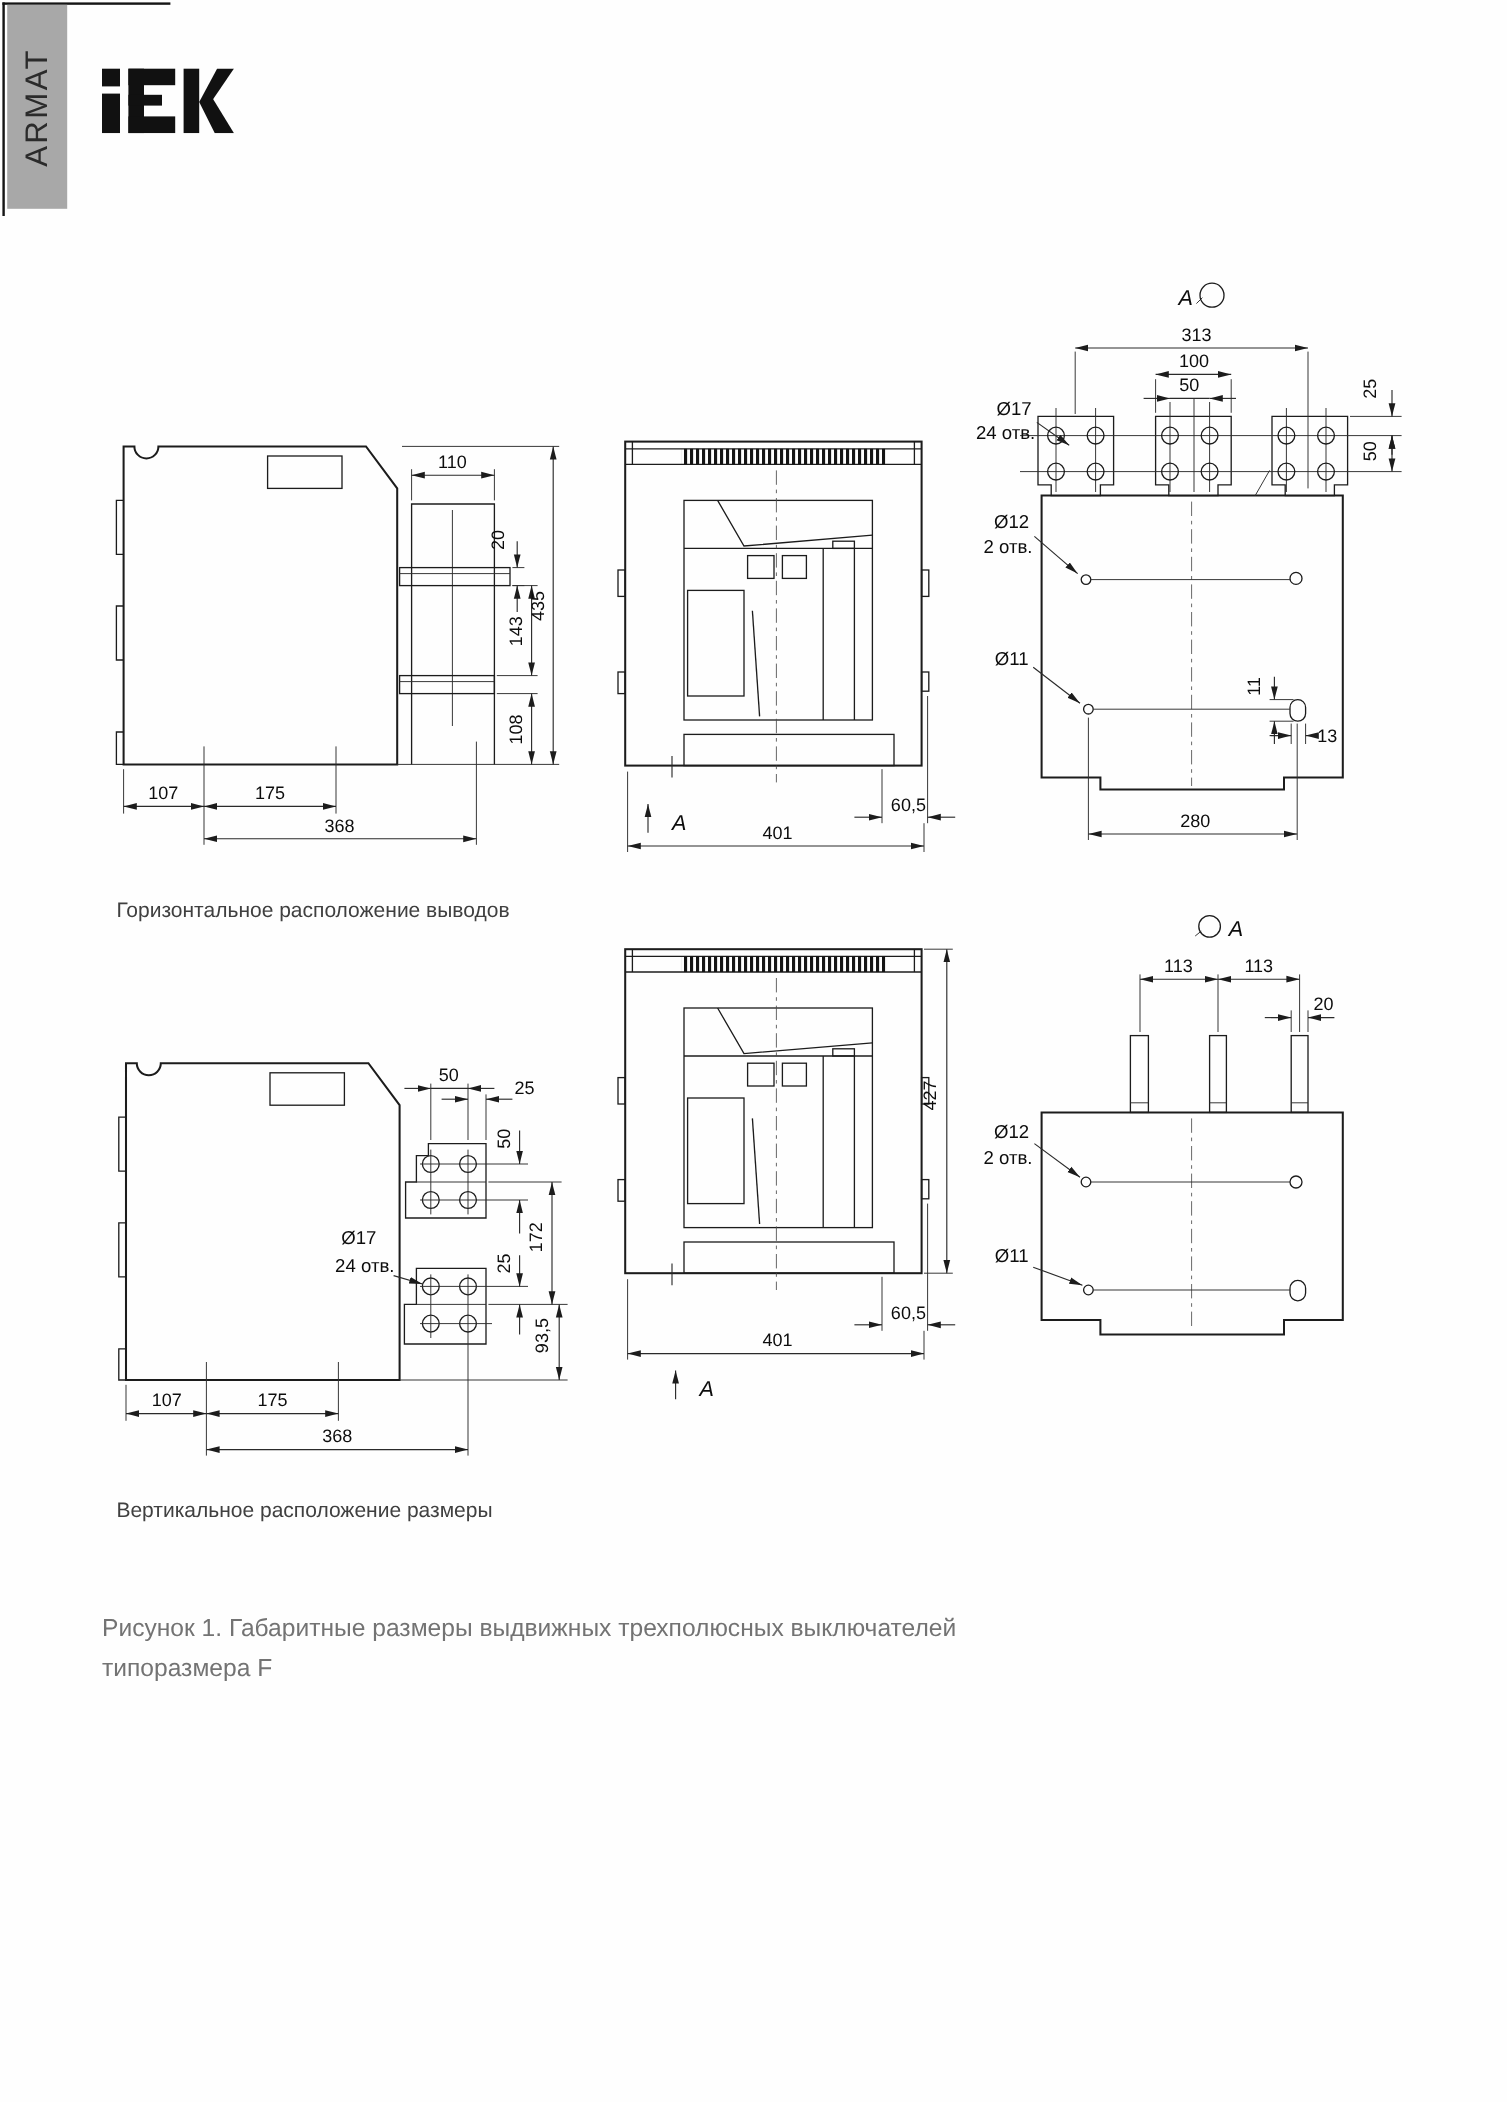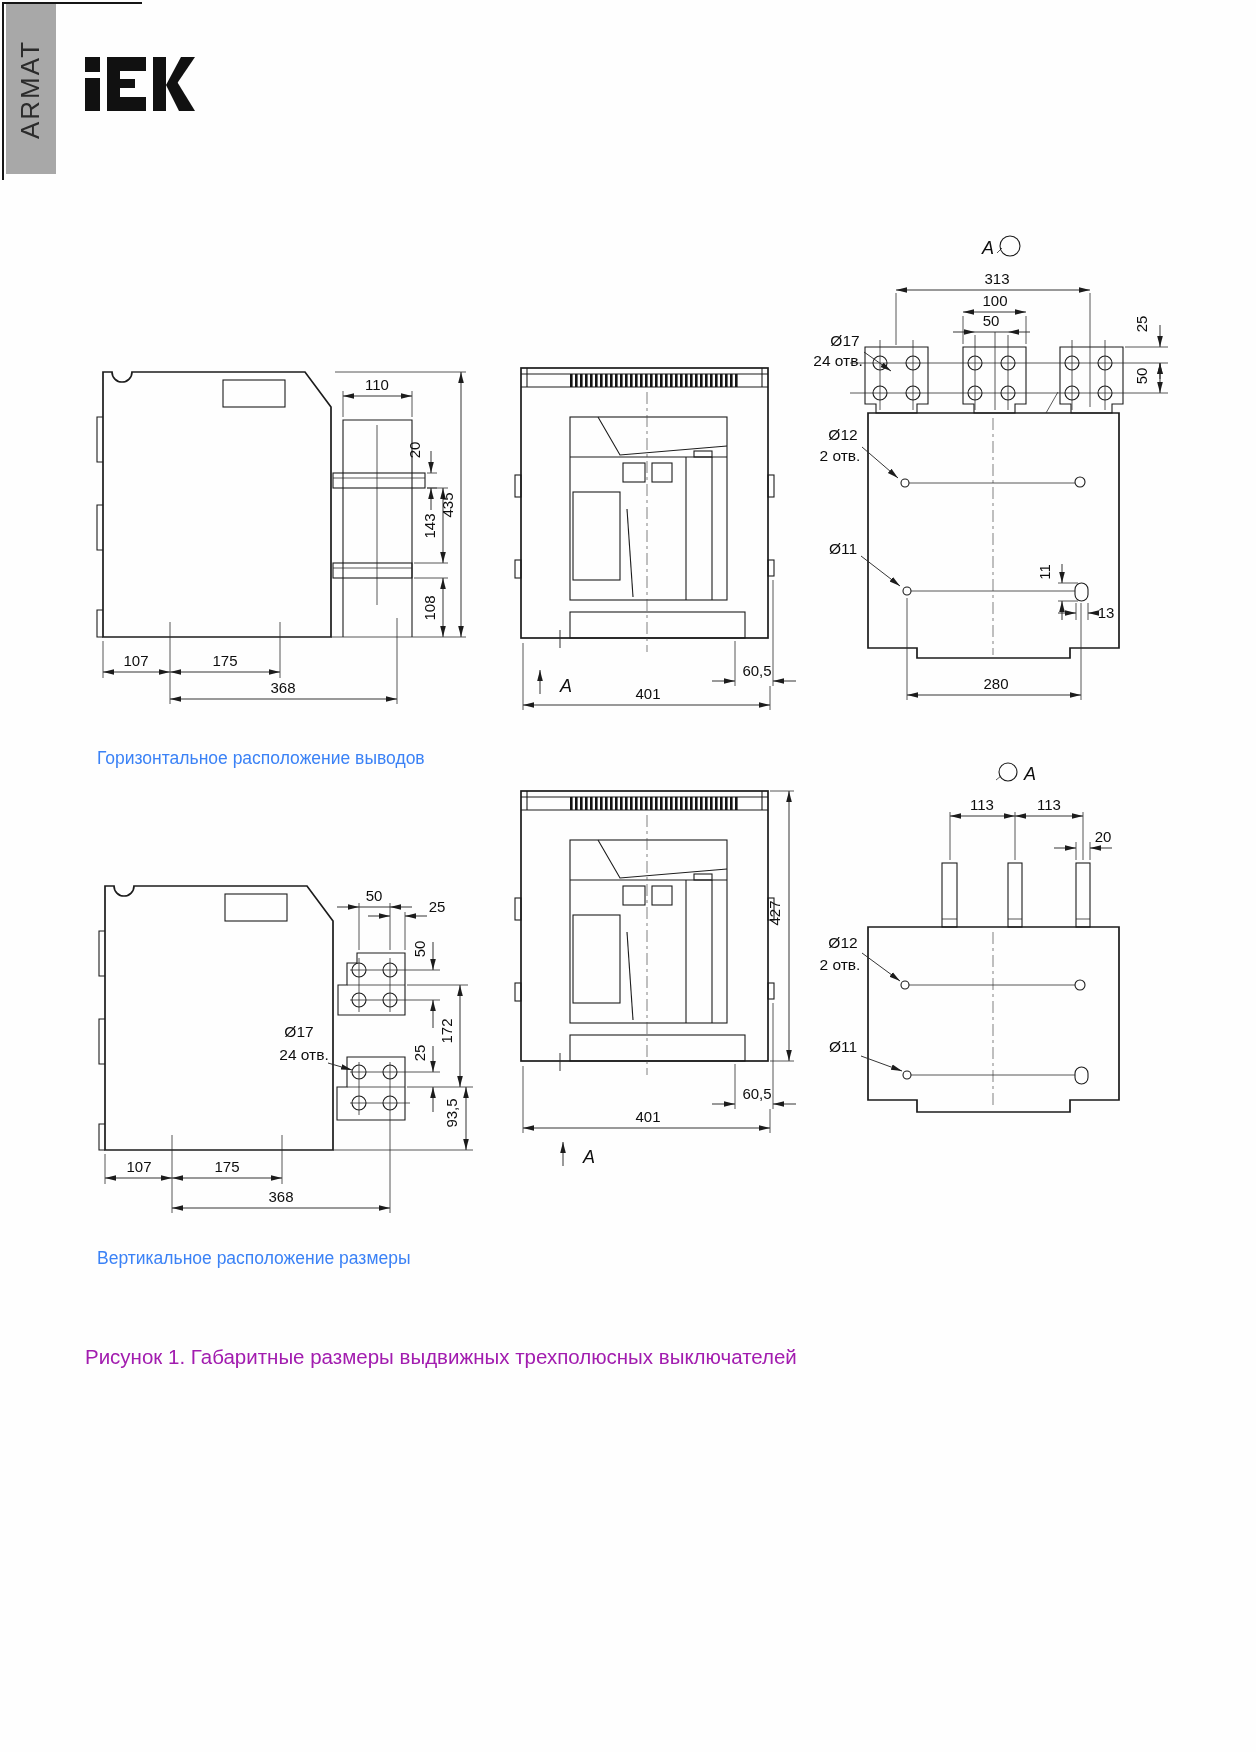--- a/index.html
+++ b/index.html
@@ -3,22 +3,22 @@
 <meta charset="utf-8">
 <style>
   html,body { margin:0; padding:0; background:#ffffff; }
   .page { position:relative; width:1256px; height:1752px; background:#fefefe; overflow:hidden;
           font-family:"Liberation Sans", sans-serif; }
   .corner-line { position:absolute; background:#151515; }
   .banner { position:absolute; left:6px; top:4px; width:50px; height:170px; background:#a8a8a8;
             display:flex; align-items:center; justify-content:center; }
   .banner span { transform:rotate(-90deg); white-space:nowrap; font-size:26px; color:#2b2b2b; letter-spacing:2px; }
   .logo { position:absolute; left:85px; top:57px; }
-  .caption { position:absolute; font-size:17.5px; color:#3b82f6; }
-  .figcaption { position:absolute; left:85px; top:1340px; width:780px; font-size:20.5px; color:#a21caf; line-height:1.64; }
+  .caption { position:absolute; font-size:17.5px; color:#404040; }
+  .figcaption { position:absolute; left:85px; top:1340px; width:780px; font-size:20.5px; color:#737373; line-height:1.64; }
   .figcaption span { display:block; }
   svg.sheet { position:absolute; left:0; top:0; }
   .b  { fill:none; stroke:#1c1c1c; stroke-width:1.7; }
   .m  { fill:none; stroke:#1c1c1c; stroke-width:1.1; }
   .t  { fill:none; stroke:#2f2f2f; stroke-width:0.8; }
   .d  { fill:none; stroke:#2a2a2a; stroke-width:0.95; }
   .cl { fill:none; stroke:#4a4a4a; stroke-width:0.7; stroke-dasharray:12 4 3 4; }
   svg text { font:15px "Liberation Sans", sans-serif; fill:#0d0d0d; }
   svg text.lab { font-size:15.5px; }
   svg text.ital { font-style:italic; font-size:18px; }
@@ -383,15 +383,16 @@
         <line class="d" x1="861" y1="1056" x2="902" y2="1071" marker-end="url(#ar)"></line>
       </g>
     </g>
   </svg>
 
   <div class="caption" style="left:97px; top:748px;">Горизонтальное расположение выводов</div>
   <div class="caption" style="left:97px; top:1248px;">Вертикальное расположение размеры</div>
 
   <div class="figcaption">
     <span>Рисунок 1. Габаритные размеры выдвижных трехполюсных выключателей</span>
+    <span>типоразмера  F</span>
   </div>
 
 </div>
 
 </body></html>

